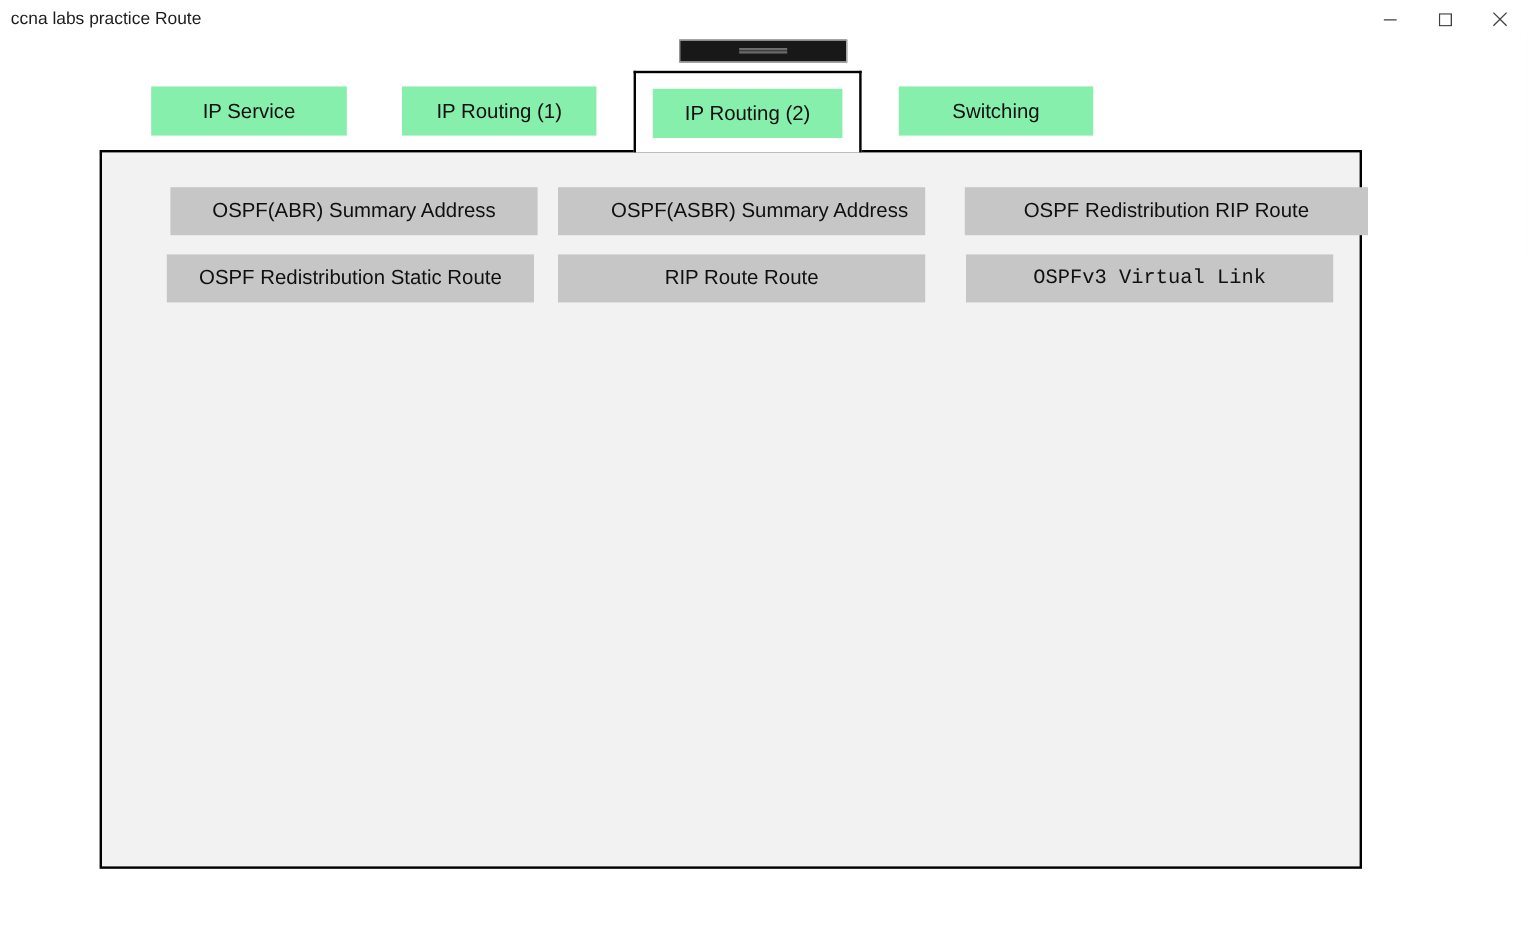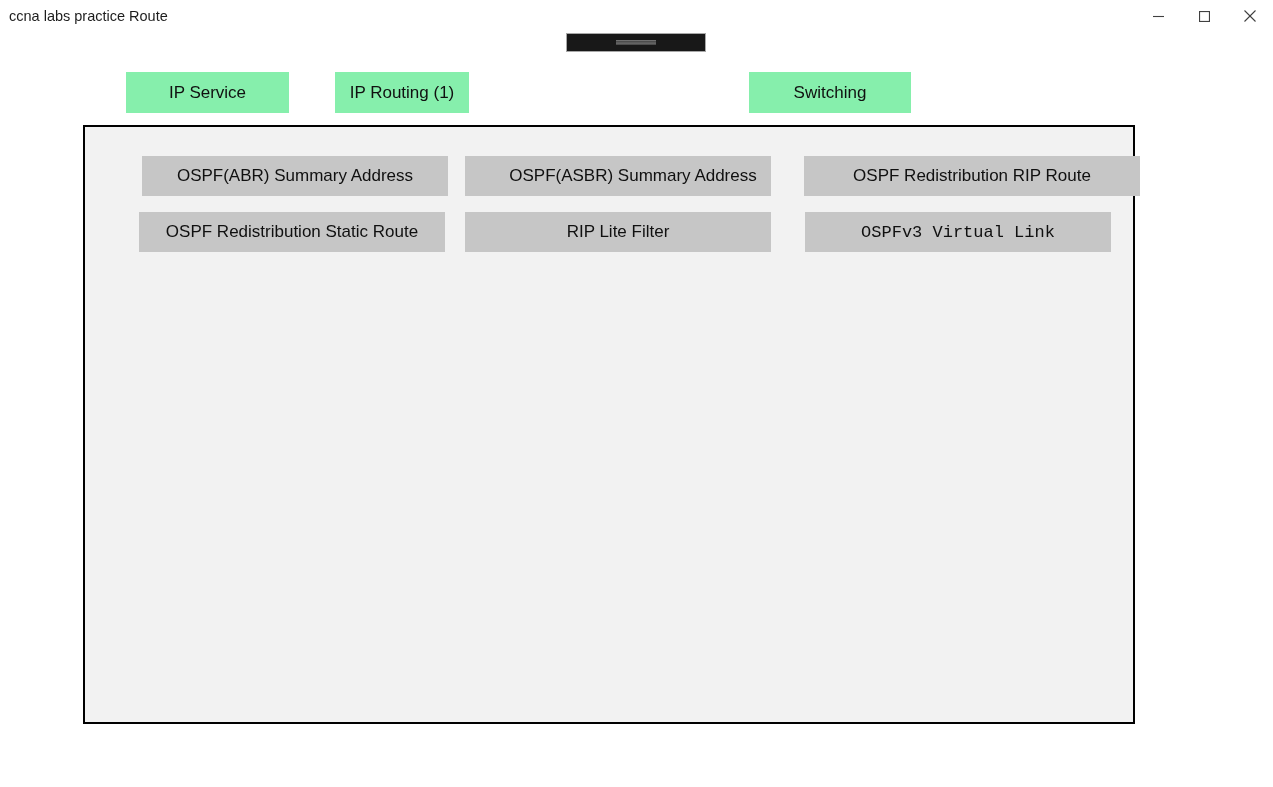--- a/index.html
+++ b/index.html
@@ -163,35 +163,38 @@
   </div>
 </div>
 
 <div class="grip-bar">
   <div class="grip-lines"></div>
 </div>
 
 <div class="tabstrip">
   <button class="tab" style="left:126px; top:13px; width:163px;">IP Service</button>
 
-  <button class="tab" style="left:335px; top:13px; width:134px;">IP Routing (1)</button>
-
+  <button class="tab" style="left:335px; top:13px; width:162px;">IP Routing (1)</button>
+
+  <div class="tab-frame" style="left:528px; top:0px; width:190px; height:68px; padding:13px 14px 14px 14px;">
+    <button class="tab" style="height:41px;">IP Routing (2)</button>
+  </div>
 
   <button class="tab" style="left:749px; top:13px; width:162px;">Switching</button>
 </div>
 
 <div class="panel">
   <div class="panel-inner">
 
     <button class="lab-button" style="left:57px;  top:29px; width:306px;">OSPF(ABR) Summary Address</button>
 
     <button class="lab-button" style="left:380px; top:29px; width:306px;padding-left:36px;">OSPF(ASBR) Summary Address</button>
 
     <button class="lab-button" style="left:719px; top:29px; width:336px;">OSPF Redistribution RIP Route</button>
 
     <button class="lab-button" style="left:54px;  top:85px; width:306px;">OSPF Redistribution Static Route</button>
 
-    <button class="lab-button" style="left:380px; top:85px; width:306px;">RIP Lite Filter</button>
+    <button class="lab-button" style="left:380px; top:85px; width:306px;">RIP Route Route</button>
 
     <button class="lab-button" style="left:720px; top:85px; width:306px;font-family:Liberation Mono, monospace;">OSPFv3 Virtual Link</button>
 
   </div>
 </div>
 
 </body></html>

